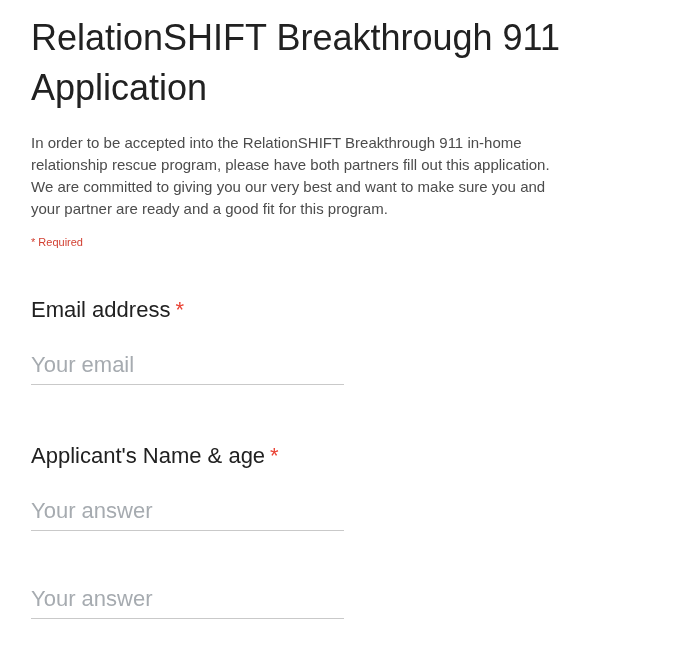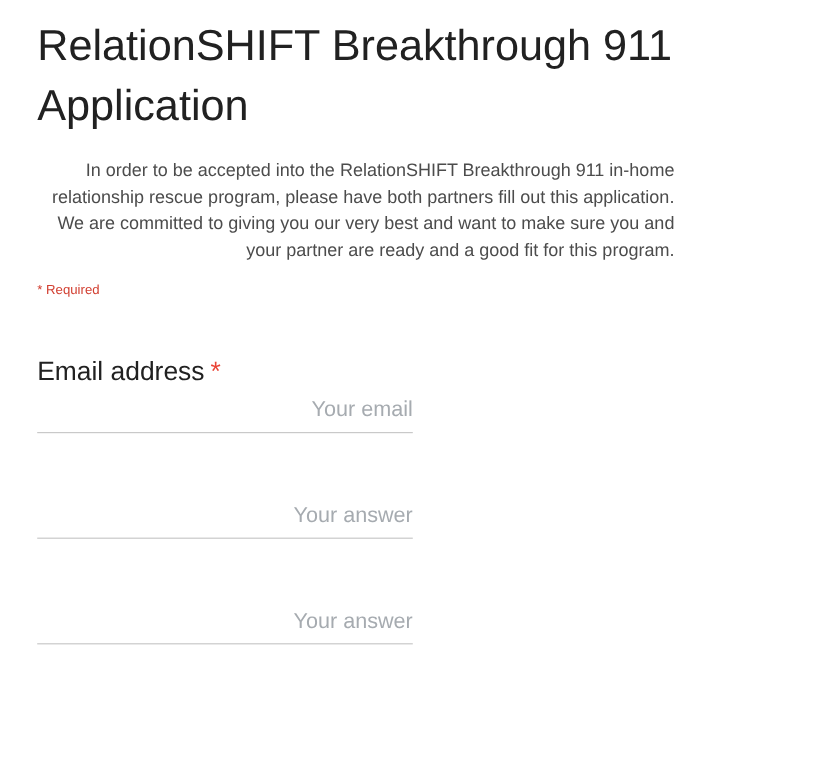--- a/index.html
+++ b/index.html
@@ -26,21 +26,20 @@
     letter-spacing: 0;
     color: var(--title, #212121);
     max-width: 620px;
   }
   .form-description {
     margin: 19px 0 0 0;
     font-size: 15px;
     line-height: 22px;
     color: var(--body-text, #4c4c4c);
     max-width: 632px;
-    text-align: right;
   }
   .required-note {
     margin-top: 11px;
     font-size: 11px;
     line-height: 22px;
     color: var(--required-red, #d23f31);
   }
   .field {
     margin-top: 42px;
   }
@@ -52,32 +51,31 @@
     line-height: 30px;
     font-weight: 400;
     color: var(--label, #212121);
   }
   .asterisk {
     color: var(--asterisk-red, #ea4335);
     margin-left: 5px;
   }
   .field-input {
     display: block;
-    margin-top: 4px;
+    margin-top: 28px;
     width: 313px;
     border: none;
     border-bottom: 1px solid var(--underline, #c9c9c9);
     outline: none;
     padding: 0 0 7px 0;
     font-family: "Liberation Sans", sans-serif;
-    font-size: 18px;
+    font-size: 22px;
     line-height: 24px;
     color: #212121;
     background: transparent;
-    text-align: right;
   }
   .field-input::placeholder {
     color: var(--placeholder, #a6abb0);
     opacity: 1;
   }
 </style>
 </head>
 <body>
 
 <div class="page">
@@ -90,20 +88,23 @@
     <div class="required-note">* Required</div>
 
     <div class="field">
       <div class="field-label">
         <span>Email address</span><span class="asterisk">*</span>
       </div>
       <input class="field-input" type="text" placeholder="Your email" style="">
     </div>
 
     <div class="field">
+      <div class="field-label">
+        <span>Applicant's Name &amp; age</span><span class="asterisk">*</span>
+      </div>
       <input class="field-input" type="text" placeholder="Your answer" style="">
     </div>
 
     <div class="field">
       <input class="field-input" type="text" placeholder="Your answer" style="">
     </div>
 
   </div>
 </div>
 

